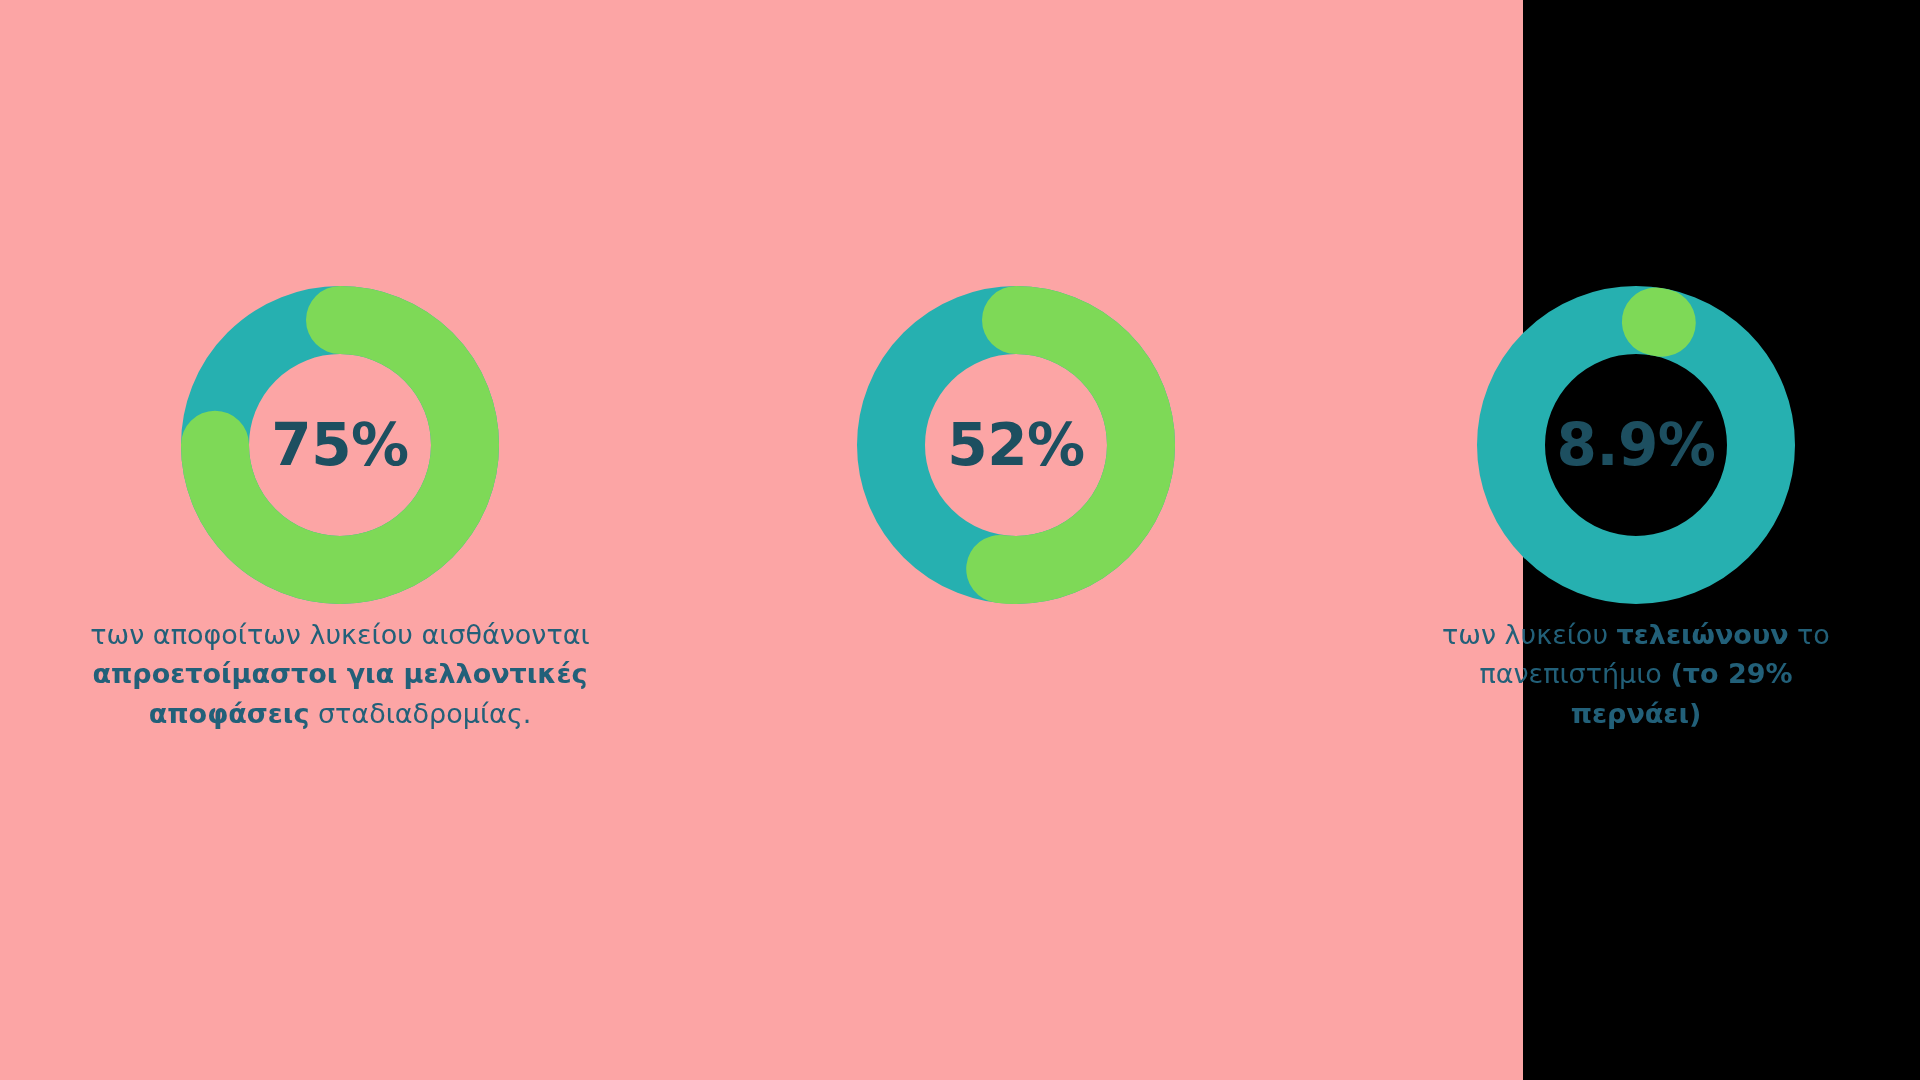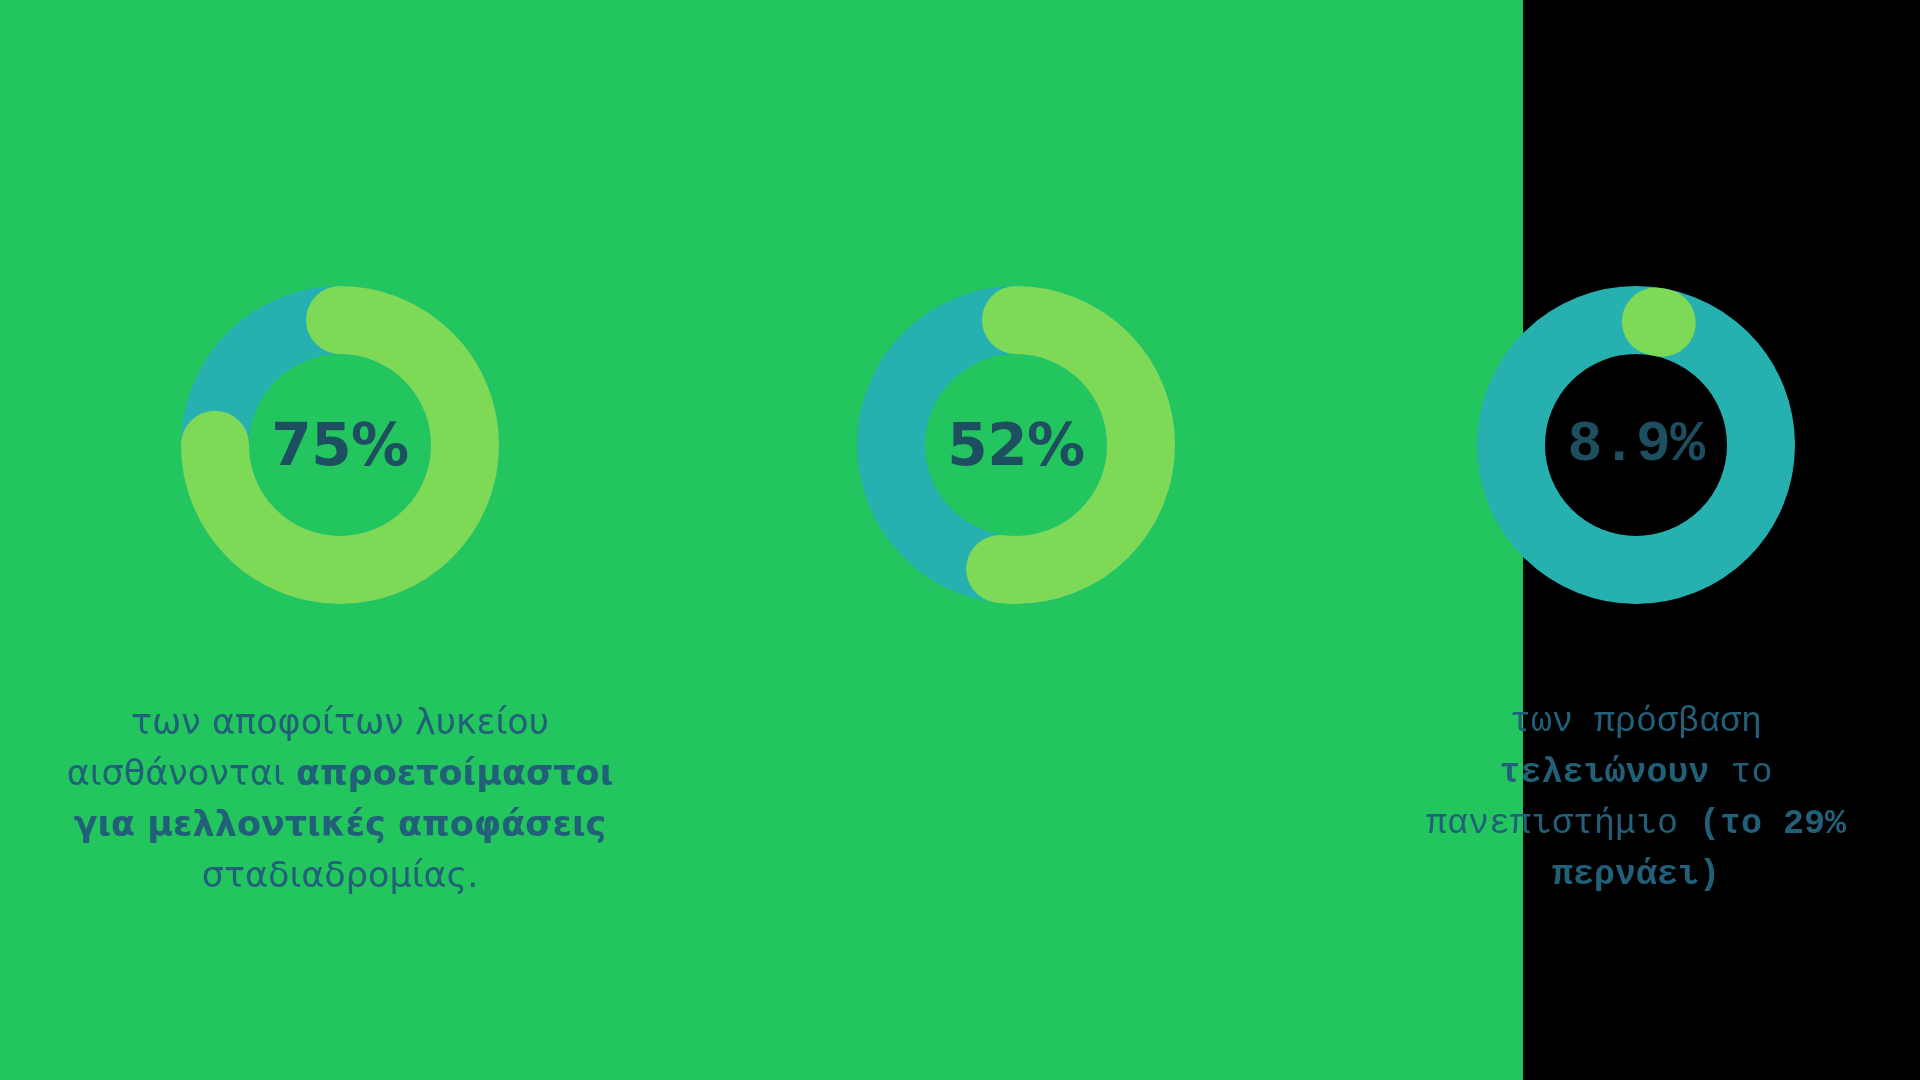--- a/index.html
+++ b/index.html
@@ -13,21 +13,21 @@
   }
   body {
     font-family: "DejaVu Sans", "Liberation Sans", sans-serif;
     -webkit-font-smoothing: antialiased;
   }
 
   .stage {
     position: relative;
     width: 1523px;
     height: 1080px;
-    background: #22c55e;
+    background: #fca5a5;
   }
 
   .cards {
     position: absolute;
     left: 0;
     top: 0;
     width: 1920px;
     height: 1080px;
     display: flex;
     flex-direction: row;
@@ -39,21 +39,21 @@
     position: relative;
     display: flex;
     flex-direction: column;
     align-items: center;
     box-sizing: border-box;
   }
 
   
   .card.c1 { width: 680px; padding-left: 0px; }
   .card.c2 { width: 672px; justify-content: center; }
-  .card.c3 { width: 568px; font-family: Liberation Mono, monospace; }
+  .card.c3 { width: 568px; }
 
   .donut-wrap {
     position: relative;
     margin-top: 275px;
   }
   .donut-wrap svg { display: block; }
 
   .donut-center-label {
     position: absolute;
     left: 0; top: 0;
@@ -63,24 +63,23 @@
     justify-content: center;
     font-size: 58px;
     font-weight: 700;
     letter-spacing: -0.5px;
     color: #1d4f60;
     pointer-events: none;
     line-height: 1;
   }
 
   .caption {
-    margin-top: 82px;
     text-align: center;
     color: #226079;
-    font-size: 35px;
+    font-size: 27px;
     line-height: 1.46;
     font-weight: 400;
     max-width: 560px;
   }
   .caption b { font-weight: 700; }
 
   .c1 .caption { max-width: 560px; }
   .c2 .caption { max-width: 470px; }
   .c3 .caption { max-width: 440px; }
 </style>
@@ -119,18 +118,18 @@
     <div class="card c3">
       <div class="donut-wrap">
         <svg width="340" height="340" viewBox="0 0 340 340">
           <circle cx="170" cy="170" r="125" fill="none" stroke="#26b0b0" stroke-width="68"></circle>
 
           <circle cx="170" cy="170" r="125" fill="none" stroke="#7ed957" stroke-width="68" stroke-linecap="round" stroke-dasharray="6 785.40" stroke-dashoffset="-20" transform="rotate(-90 170 170)"></circle>
         </svg>
         <div class="donut-center-label">8.9%</div>
       </div>
       <div class="caption">
-        <span>των πρόσβαση </span><b>τελειώνουν</b><span> το πανεπιστήμιο </span><b>(το 29% περνάει)</b>
+        <span>των λυκείου </span><b>τελειώνουν</b><span> το πανεπιστήμιο </span><b>(το 29% περνάει)</b>
       </div>
     </div>
 
   </div>
 </div>
 
 </body></html>

